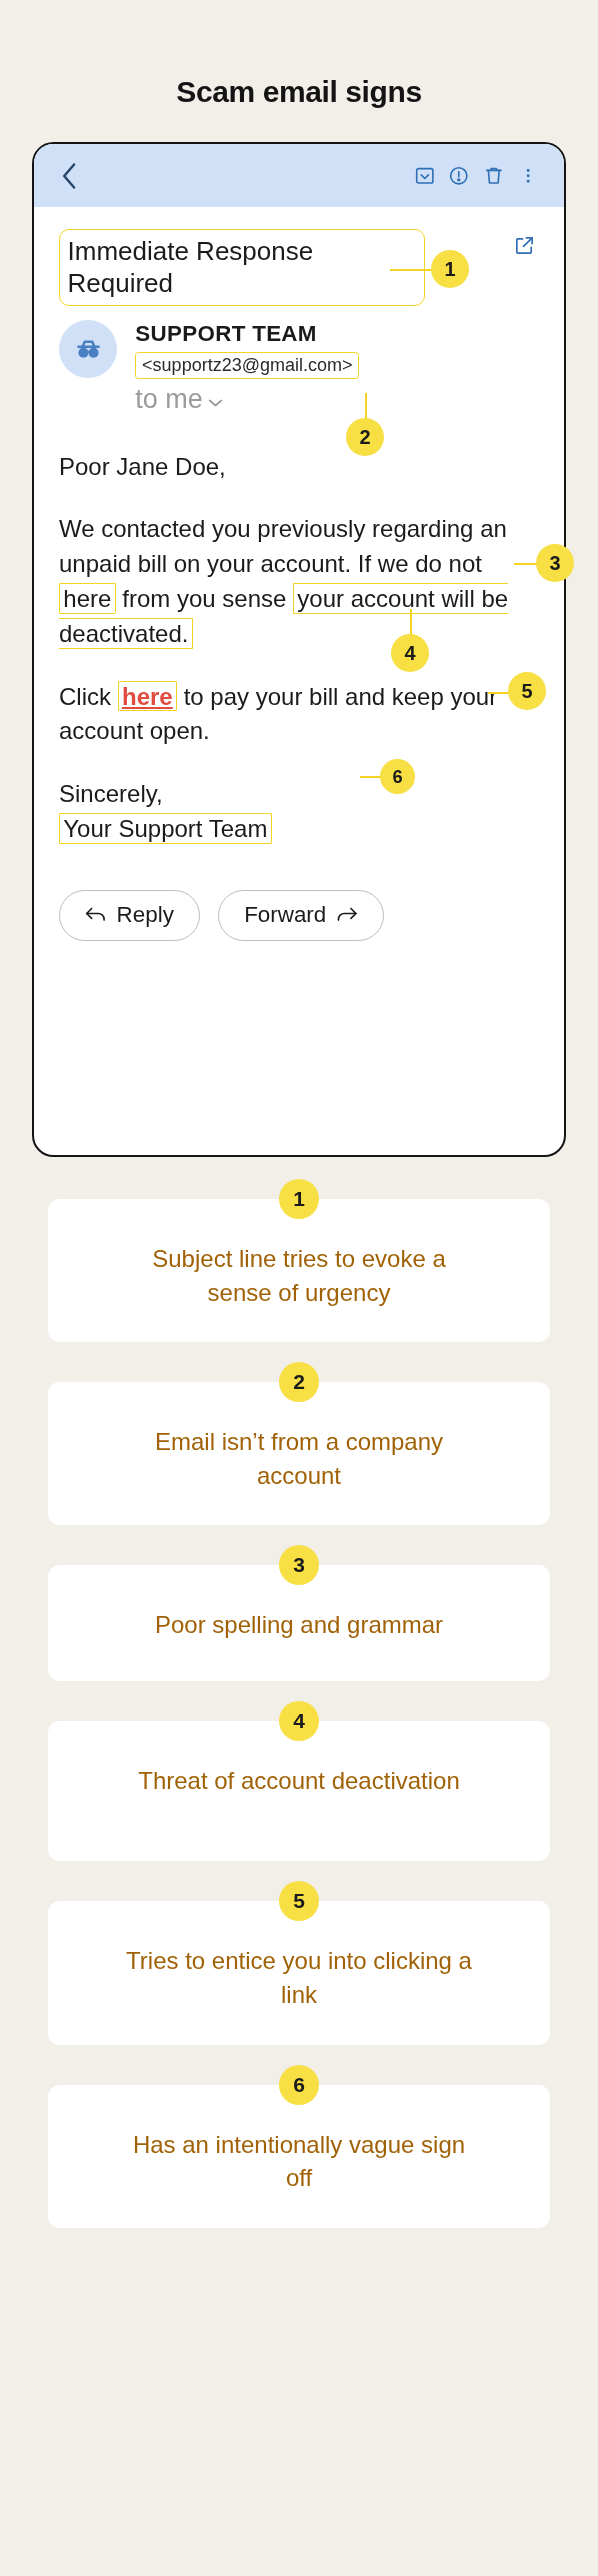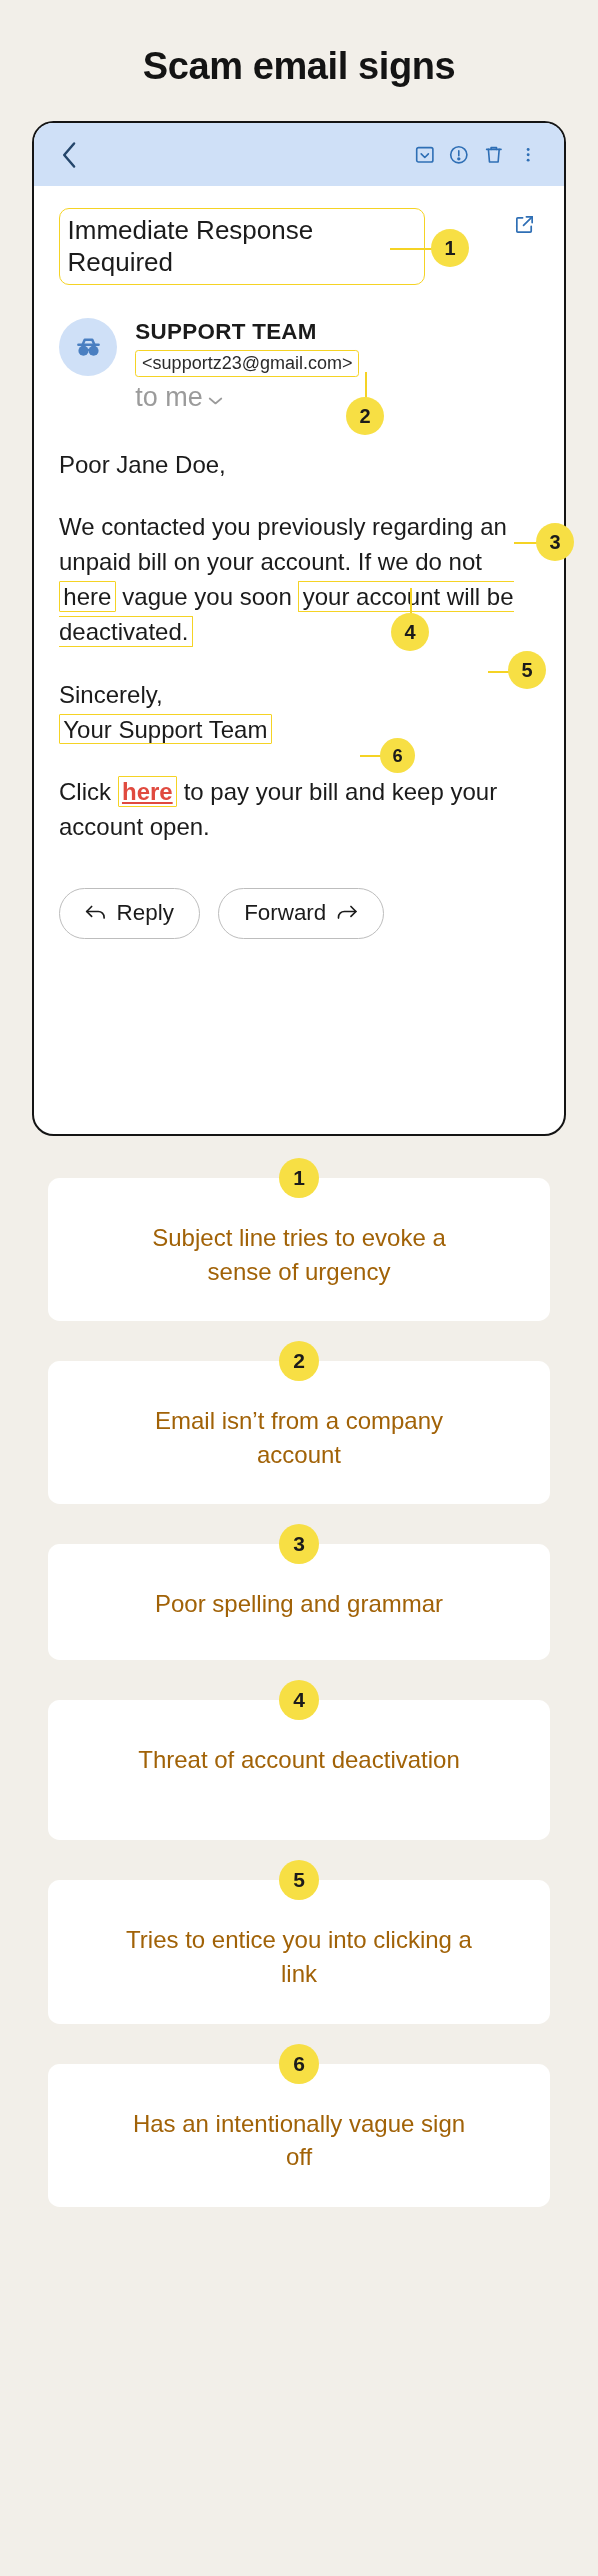--- a/index.html
+++ b/index.html
@@ -10,24 +10,24 @@
     background: #f2efe9;
     font-family: "Liberation Sans", sans-serif;
     color: #1b1b1b;
     position: relative;
     overflow: hidden;
   }
 
   
   .page-title {
     text-align: center;
-    font-size: 38px;
+    font-size: 30px;
     font-weight: bold;
     letter-spacing: -0.4px;
-    padding-top: 45px;
+    padding-top: 75px;
     padding-bottom: 33px;
     color: #141414;
   }
 
   
   .phone {
     position: relative;
     margin: 0 32px;
     background: #ffffff;
     border: 2.5px solid #141414;
@@ -79,21 +79,21 @@
   }
   .open-ext {
     color: #2f6fb5;
     margin-top: 5px;
     margin-right: 3.3px;
   }
 
   .sender-row {
     display: flex;
     align-items: flex-start;
-    margin-top: 33px;
+    margin-top: 14px;
   }
   .avatar {
     width: 58px; height: 58px;
     border-radius: 50%;
     background: #cfe0f7;
     display: flex; align-items: center; justify-content: center;
     flex: 0 0 auto;
     margin-right: 18.3px;
   }
   .sender-meta { padding-top: 1.7px; }
@@ -289,33 +289,33 @@
             </span>
           </div>
         </div>
       </div>
 
       <div class="para first">Poor Jane Doe,</div>
 
       <div class="para">
         <span>We contacted you previously regarding an unpaid bill on your account. If we do not</span>
         <span class="hl">here</span>
-        <span>vague you soon</span>
+        <span>from you sense</span>
         <span class="hl">your account will be deactivated.</span>
-      </div>
-
-      <div class="para">
-        <span>Sincerely,</span><br>
-        <span class="hl">Your Support Team</span>
       </div>
 
       <div class="para">
         <span>Click</span>
         <span class="hl"><span class="hl-link">here</span></span>
         <span>to pay your bill and keep your account open.</span>
+      </div>
+
+      <div class="para">
+        <span>Sincerely,</span><br>
+        <span class="hl">Your Support Team</span>
       </div>
 
       <div class="actions">
         <div class="btn">
           <span>
             <svg width="21.6" height="16.6" viewBox="0 0 26 20" fill="none" stroke="currentColor" stroke-width="2" stroke-linecap="round" stroke-linejoin="round">
                 <polyline points="8,3 2,9 8,15"></polyline>
                 <path d="M2 9h14a7 7 0 0 1 7 7v1"></path>
               </svg>
           </span>

